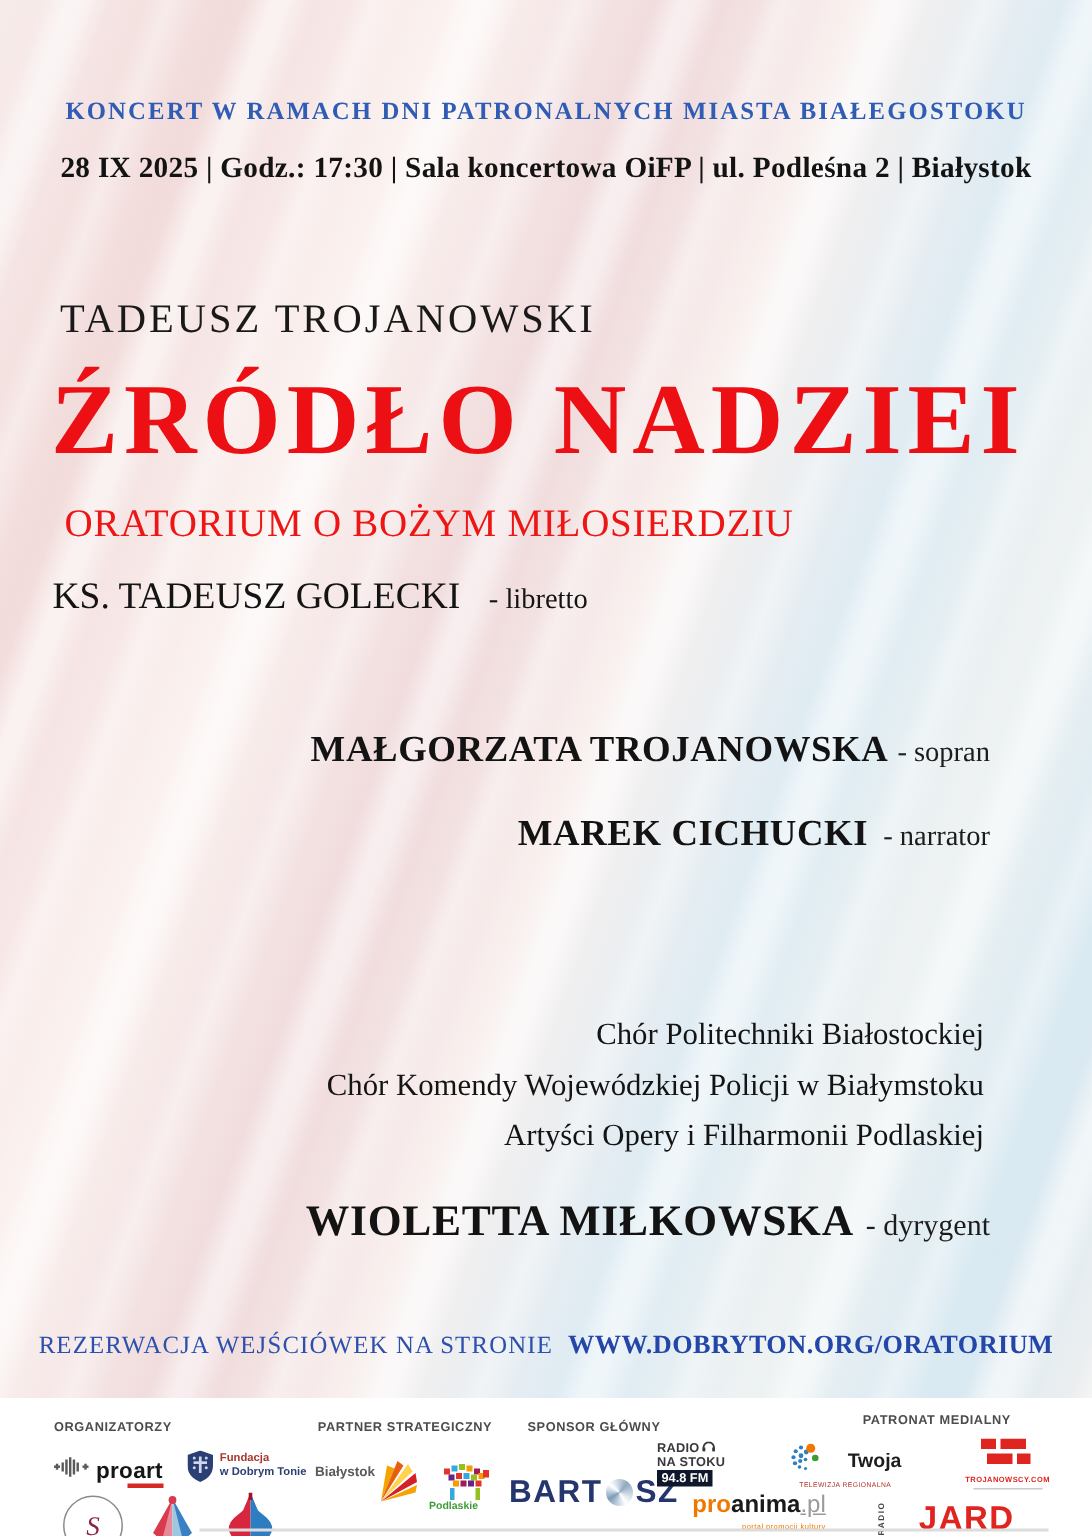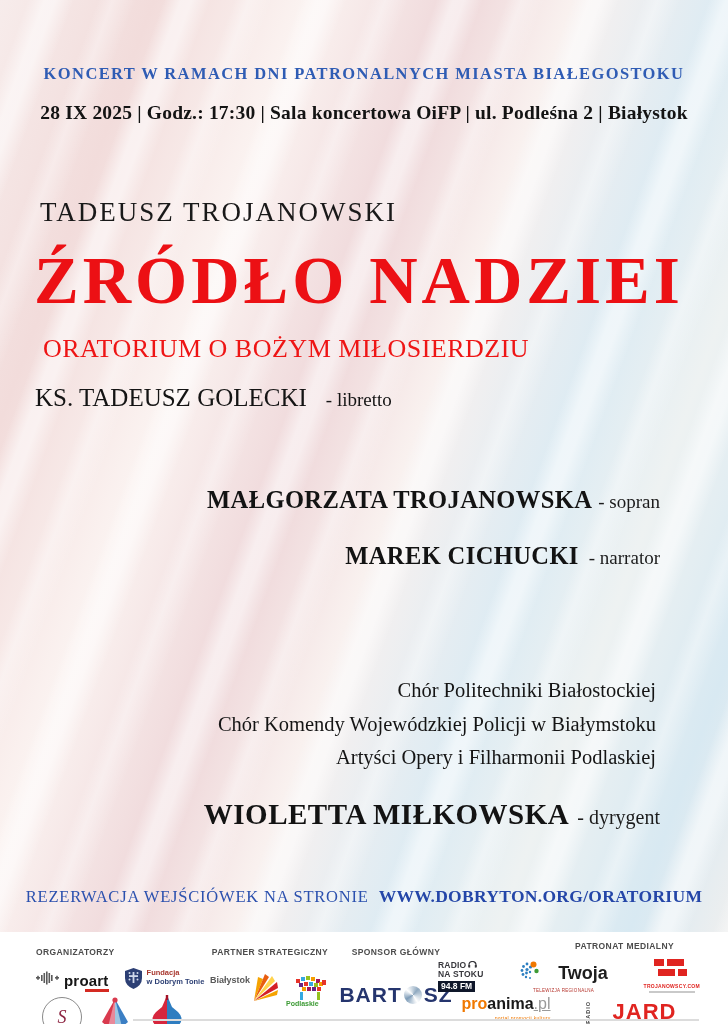--- a/index.html
+++ b/index.html
@@ -69,21 +69,21 @@
   .bartosz-swirl { width:18px; height:18px; border-radius:50%; margin:0 1px;
     background: conic-gradient(from 40deg, #8fa9c0, #ffffff 30%, #7e9cb8 55%, #ffffff 75%, #8fa9c0); }
   .col-media { position:absolute; right:28px; top:9px; width:262px; }
   .col-media .f-label { display:block; text-align:right; padding-right:26px; }
   .media-row1 { display:flex; align-items:center; justify-content:space-between; margin-top:6px; height:38px; }
   .rns { text-align:left; line-height:9px; }
   .rns-line { font-size:8.5px; font-weight:800; color:#38383d; letter-spacing:0.2px; display:flex; align-items:center; gap:2px; }
   .rns-freq { display:inline-block; margin-top:1px; background:#0f172a; color:#ffffff;
     font-size:8.5px; font-weight:700; padding:1px 3px; }
   .twoja { text-align:center; }
-  .twoja-main { display:flex; align-items:center; gap:17px; font-size:18px; font-weight:800; color:#1d1d1d; }
+  .twoja-main { display:flex; align-items:center; gap:17px; font-size:13px; font-weight:800; color:#1d1d1d; }
   .twoja-sub { font-size:4.5px; color:#b5342c; letter-spacing:0.3px; margin-top:1px; }
   .troj { text-align:center; }
   .troj-text { font-size:5px; font-weight:800; color:#e02420; letter-spacing:0.3px; margin-top:2px; }
   .troj-sub { width:46px; height:1.5px; background:#c9c9c9; margin:2px auto 0; }
   .media-row2 { display:flex; align-items:flex-end; justify-content:center; gap:34px; margin-top:2px; }
   .proanima { text-align:right; line-height:14px; }
   .proanima-main { font-size:16px; font-weight:800; }
   .pa-pro { color:#f07800; } .pa-anima { color:#1a1a1a; } .pa-pl { color:#9a9a9a; font-weight:400;text-decoration:underline; }
   .proanima-sub { font-size:5px; color:#f07800; letter-spacing:0.3px; }
   .jard { display:flex; align-items:center; gap:2px; }

